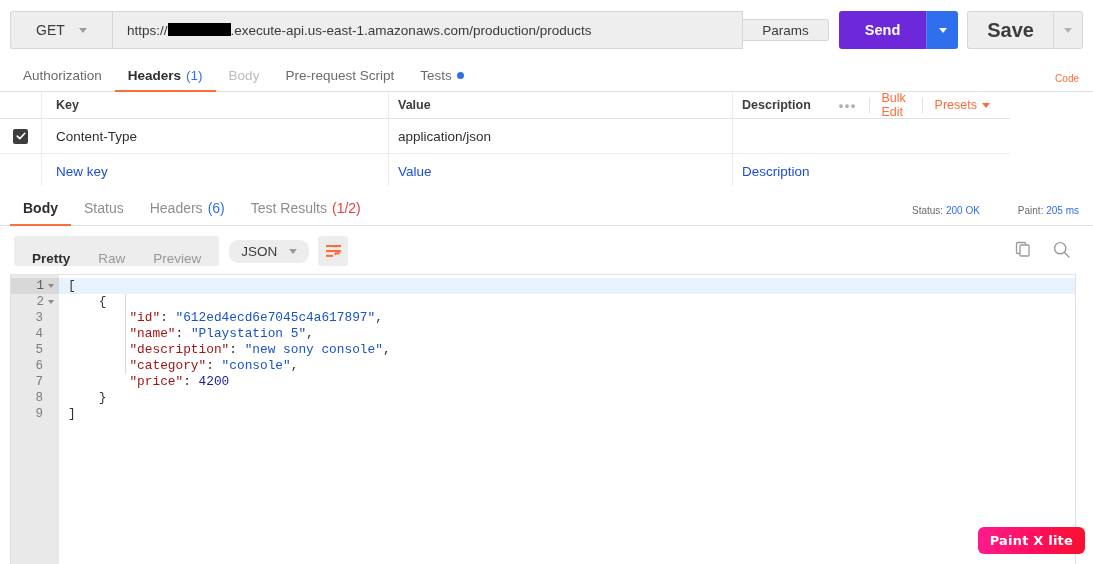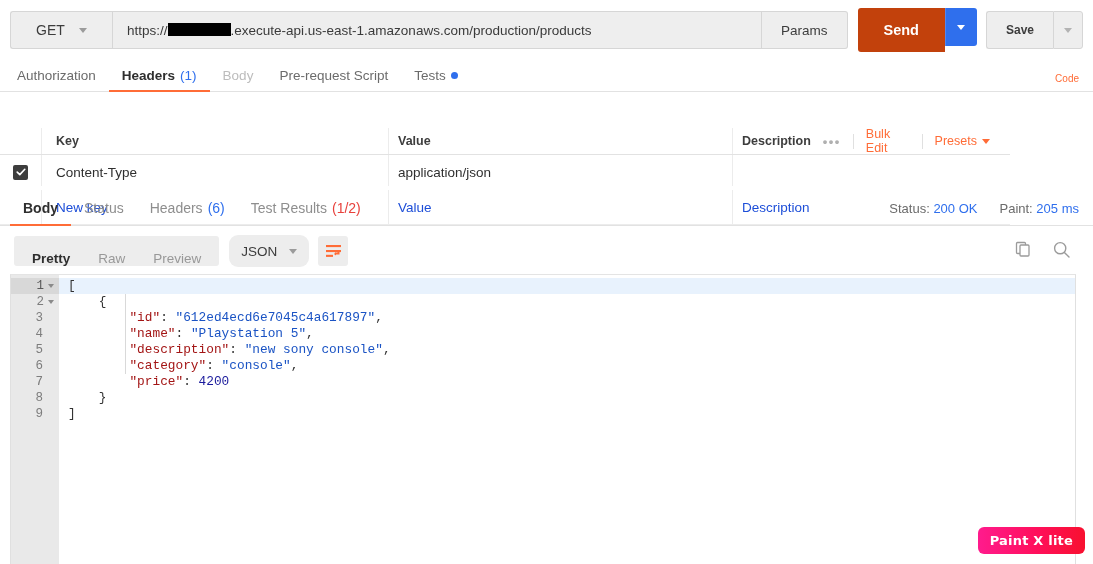--- a/index.html
+++ b/index.html
@@ -40,90 +40,90 @@
   }
   .redacted {
     display: inline-block;
     width: 63px; height: 13px;
     background: #000;
     vertical-align: middle;
     margin: 0 0px;
     position: relative; top: -1px;
   }
   .params-btn {
-    height: 38px; padding: 0 19px;
+    height: 22px; padding: 0 19px;
     border: 1px solid #d6d6d6; border-left: none;
     border-radius: 0 3px 3px 0;
     background: #eeeeee;
     display: flex; align-items: center;
     font-size: 13.5px; color: #3c3c3c;
   }
   .send-group { display: flex; margin-left: 10px; }
   .send-btn {
-    height: 44px; padding: 0 26px;
-    background: #c2410c; color: #fff;
+    height: 38px; padding: 0 26px;
+    background: #6d28d9; color: #fff;
     border-radius: 3px 0 0 3px;
     display: flex; align-items: center; justify-content: center;
     font-size: 14.5px; font-weight: bold;
   }
   .send-caret {
     width: 32px; height: 38px; background: #2f6fed;
     border-left: 1px solid #5286f0;
     border-radius: 0 3px 3px 0;
     display: flex; align-items: center; justify-content: center;
   }
   .save-group { display: flex; margin-left: 9px; }
   .save-btn {
     height: 38px; padding: 0 19px;
     background: #eeeeee; border: 1px solid #d6d6d6; border-right: none;
     border-radius: 3px 0 0 3px;
     display: flex; align-items: center;
-    font-size: 12px; color: #3c3c3c; font-weight: 600;
+    font-size: 20px; color: #3c3c3c; font-weight: 600;
   }
   .save-caret {
     width: 30px; height: 38px; background: #eeeeee;
     border: 1px solid #d6d6d6;
     border-radius: 0 3px 3px 0;
     display: flex; align-items: center; justify-content: center;
   }
 
   
   .req-tabs {
     position: absolute; left: 0; top: 59px; width: 1093px; height: 33px;
     border-bottom: 1px solid #e2e2e2;
-    display: flex; align-items: flex-end; padding-left: 4px;
+    display: flex; align-items: flex-end; padding-left: 10px;
   }
   .rtab {
     height: 32px; padding: 0 13px;
     display: flex; align-items: center; gap: 5px;
     font-size: 13.5px; color: #6b6b6b;
     border-bottom: 2px solid transparent;
     position: relative; top: 1px;
   }
   .rtab.active { color: #2f2f2f; font-weight: bold; border-bottom-color: #ff6c37; }
   .rtab.disabled { color: #bcbcbc; }
   .cnt-blue { color: #2f6fed; font-weight: normal; }
   .blue-dot { width: 7px; height: 7px; border-radius: 50%; background: #2f6fed; display:inline-block; }
   .code-link {
     position: absolute; right: 14px; bottom: 7px;
     font-size: 10px; color: #ff6c37;
   }
 
   
-  .tbl { position: absolute; left: 0; top: 92px; width: 1010px; margin-top: 36px; }
+  .tbl { position: absolute; left: 0; top: 92px; width: 1010px; }
   .tbl-head {
     display: flex; height: 27px; align-items: center;
     border-bottom: 1px solid #e2e2e2;
     font-size: 12.5px; color: #3d3d3d; font-weight: bold;
     background: #fff;
   }
   .c-chk { width: 42px; flex: none; border-right: 1px solid #ececec; height: 100%; display:flex; align-items:center; justify-content:center;}
   .c-key { width: 347px; flex: none; border-right: 1px solid #ececec; height: 100%; display: flex; align-items: center; padding-left: 14px; }
   .c-val { width: 344px; flex: none; border-right: 1px solid #ececec; height: 100%; display: flex; align-items: center; padding-left: 9px; }
-  .c-desc { flex: 1; height: 100%; display: flex; align-items: center; padding-left: 9px; }
+  .c-desc { flex: 1; height: 100%; display: flex; align-items: center; padding-left: 9px; gap: 16px; }
   .hdr-actions {
     display: flex; align-items: center; gap: 0; height: 100%;
     margin-left: auto; padding-right: 8px;
   }
   .dots { color: #b0b0b0; letter-spacing: 1.5px; font-size: 13px; padding: 0 12px; font-weight: bold;}
   .vdiv { width: 1px; height: 15px; background: #e0e0e0; }
   .act-link { color: #ff6c37; font-size: 12.5px; font-weight: normal; padding: 0 12px; display:flex; align-items:center; gap:5px;}
   .caret-orange { width: 0; height: 0; border-left: 4px solid transparent; border-right: 4px solid transparent; border-top: 5px solid #ff6c37; }
 
   .tbl-row { display: flex; height: 35px; align-items: center; border-bottom: 1px solid #ececec; font-size: 13.5px; color: #2f2f2f; }
@@ -144,38 +144,38 @@
     height: 35px; padding: 0 13px;
     display: flex; align-items: center; gap: 5px;
     font-size: 14px; color: #8e8e8e;
     border-bottom: 2px solid transparent;
     position: relative; top: 1px;
   }
   .rstab.active { color: #2f2f2f; font-weight: bold; border-bottom-color: #ff6c37; }
   .cnt-red { color: #e8413c; }
   .status-wrap {
     position: absolute; right: 14px; bottom: 9px;
-    display: flex; align-items: center; gap: 22px;
-    font-size: 13px; color: #6b6b6b;
+    display: flex; align-items: center; gap: 38px;
+    font-size: 10px; color: #6b6b6b;
   }
   .status-wrap b { font-weight: normal; color: #2f6fed; }
 
   
   .fmt-bar {
     position: absolute; left: 0; top: 228px; width: 1093px; height: 46px;
     display: flex; align-items: center; padding: 0 14px;
   }
   .seg {
     height: 30px; background: #ededed; border-radius: 3px;
     display: flex; align-items: center; padding: 0 4px;
   }
   .seg-item { padding: 0 14px; font-size: 13.5px; color: #989898; line-height: 30px; margin-top: 15px;}
   .seg-item.active { color: #2f2f2f; font-weight: bold; }
   .json-sel {
-    height: 32px; margin-left: 10px; background: #ededed; border-radius: 9px;
+    height: 23px; margin-left: 10px; background: #ededed; border-radius: 9px;
     display: flex; align-items: center; gap: 12px; padding: 0 12px;
     font-size: 13.5px; color: #3c3c3c;
   }
   .wrap-btn {
     width: 30px; height: 30px; margin-left: 9px; background: #ededed; border-radius: 3px;
     display: flex; align-items: center; justify-content: center;
   }
   .right-icons { margin-left: auto; display: flex; align-items: center; gap: 20px; padding-right: 8px;}
 
   

